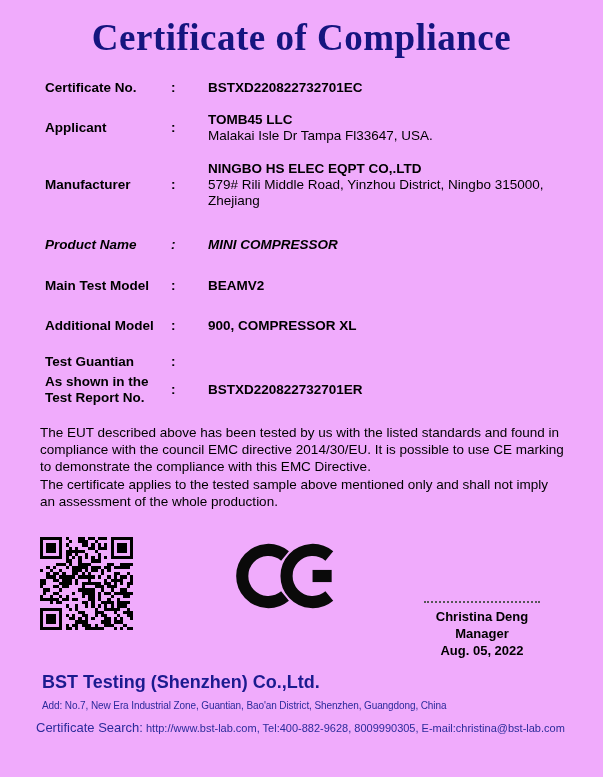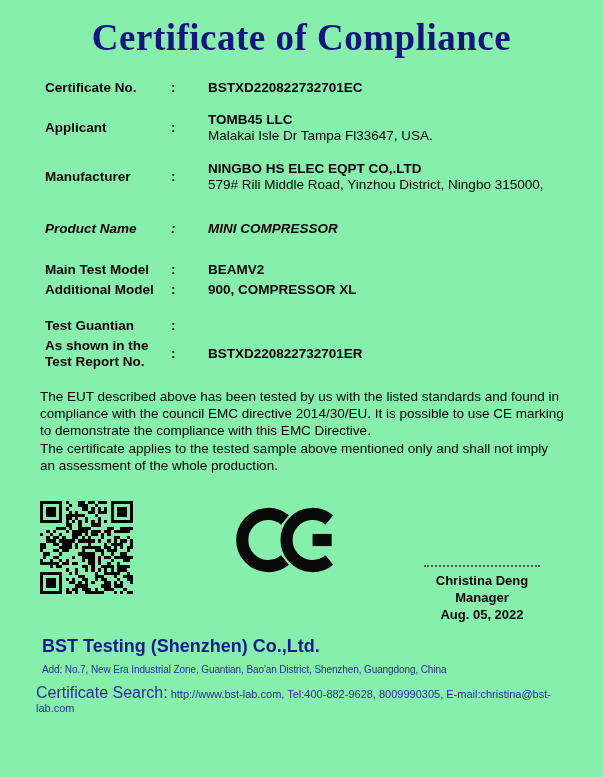--- a/index.html
+++ b/index.html
@@ -1,20 +1,20 @@
 <!DOCTYPE html>
 <html style="--title_color: #15157f; --footer_company_color: #1b1b8f; --footer_color: #2b2b9b;"><head>
 <meta charset="utf-8">
 <style>
   html,body{margin:0;padding:0;background:#e8e8e8;}
   .page{
     position:relative;
     width:603px;height:777px;
     margin:0 auto;
-    background:#86efac;
+    background:#f0abfc;
     font-family:"Liberation Sans",sans-serif;
     color:#000;
     overflow:hidden;
   }
   .title{
     margin:16px 0 0 0;
     text-align:center;
     font-family:"Liberation Serif",serif;
     font-weight:bold;
     font-size:37px;
@@ -28,39 +28,39 @@
     font-weight:bold;line-height:16px;white-space:pre-line;
   }
   .row .colon{width:13px;flex:0 0 13px;font-weight:bold;line-height:16px;}
   .row .values{flex:1;}
   .val{line-height:16px;padding-left:24px;}
   .b{font-weight:bold;}
   .r0{margin-bottom:16px;}
   .r1{margin-bottom:17px;}
   .r2{margin-bottom:28px;}
   .r3{margin-bottom:25px;font-style:italic;}
-  .r4{margin-bottom:4px;}
+  .r4{margin-bottom:24px;}
   .r5{margin-bottom:20px;}
   .r6{margin-bottom:4px;align-items:center;}
   .r7{align-items:center;}
   .statement{margin:18px 38px 0 40px;font-size:13.5px;line-height:17.2px;}
   .statement p{margin:0;}
   .marks{position:relative;height:121px;margin-top:27px;}
   .qr{position:absolute;left:40px;top:0;width:93px;height:93px;}
   .ce{position:absolute;left:236px;top:6px;width:101px;height:66px;}
   .signature{
     position:absolute;left:403px;top:64px;width:158px;
     text-align:center;font-size:13px;font-weight:bold;line-height:17px;
   }
   .sig-line{width:116px;margin:0 auto 5px auto;border-top:2px dotted #555;height:0;}
   .footer{margin:14px 36px 0 42px;color:var(--footer_color,#2b2b9b);}
   .footer .company{font-size:18px;font-weight:bold;color:var(--footer_company_color,#1b1b8f);}
   .footer .address{font-size:10px;margin-top:7px;letter-spacing:-0.1px;}
   .footer .search{font-size:11px;margin-top:9px;margin-left:-6px;}
-  .footer .search .slabel{font-size:16px;}
+  .footer .search .slabel{font-size:13px;}
   .qr svg,.ce svg{display:block;width:100%;height:100%;}
 </style>
 </head>
 <body>
 
 <div class="page">
 
   <h1 class="title">Certificate of Compliance</h1>
 
   <div class="fields">
@@ -81,20 +81,21 @@
         <div class="val">Malakai Isle Dr Tampa Fl33647, USA.</div>
       </div>
     </div>
 
     <div class="row r2">
       <div class="label">Manufacturer</div>
       <div class="colon">:</div>
       <div class="values">
         <div class="val b">NINGBO HS ELEC EQPT CO,.LTD</div>
         <div class="val">579# Rili Middle Road, Yinzhou District, Ningbo 315000,</div>
+        <div class="val">Zhejiang</div>
       </div>
     </div>
 
     <div class="row r3">
       <div class="label">Product Name</div>
       <div class="colon">:</div>
       <div class="values">
         <div class="val b">MINI COMPRESSOR</div>
       </div>
     </div>

